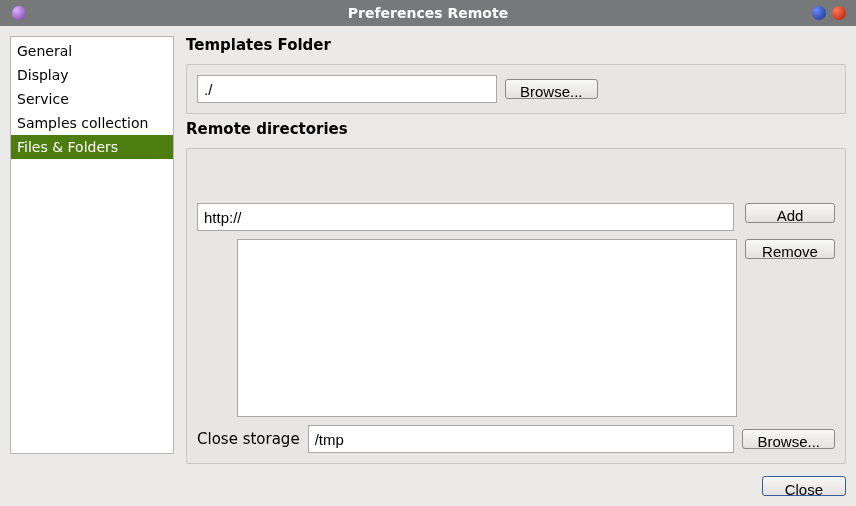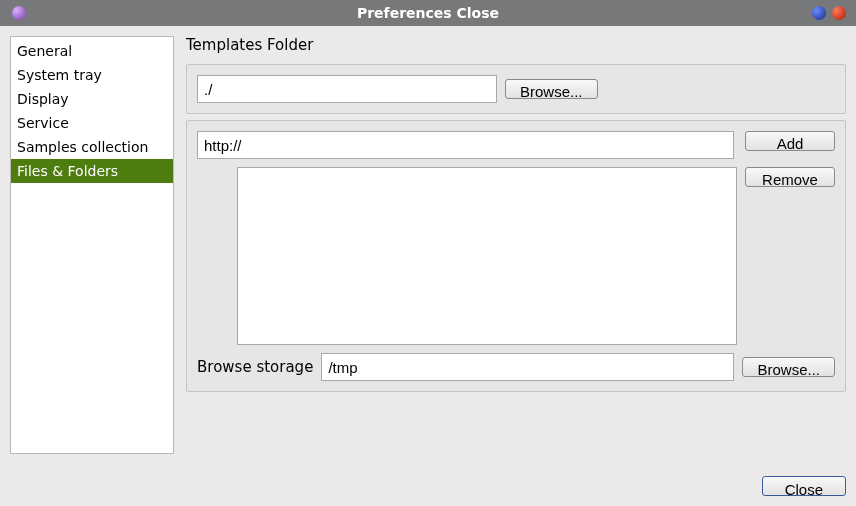--- a/index.html
+++ b/index.html
@@ -10,83 +10,83 @@
 .titlebar-right { margin-left: auto; display: flex; gap: 6px; margin-right: 10px; }
 .tb-btn { width: 14px; height: 14px; border-radius: 50%; }
 .tb-blue { background: radial-gradient(circle at 30% 30%, #6a8cff, #1a2a8a); }
 .tb-red { background: radial-gradient(circle at 30% 30%, #ff7a5a, #b01a00); }
 .window-body { background: #eceae8; height: 480px; padding: 10px 10px 10px 10px; display: flex; flex-direction: column; }
 .main-row { display: flex; gap: 12px; flex: 1; min-height: 0; }
 .sidebar { width: 164px; background: #fff; border: 1px solid #b8b8b8; padding: 2px 0; height: 418px; }
 .sidebar-item { padding: 4px 6px; font-size: 14px; cursor: default; white-space: nowrap; overflow: hidden; text-overflow: ellipsis; }
 .sidebar-item.selected { background: #4d7c0f; color: #fff; }
 .content { flex: 1; display: flex; flex-direction: column; gap: 6px; }
-.group-label { font-size: 15px; margin-bottom: 4px; }
+.group-label { font-size: 15px; margin-bottom: 4px; font-weight: bold; }
 .group-panel { border: 1px solid #c8c6c4; border-radius: 2px; background: #e8e6e4; padding: 10px; }
 .row { display: flex; align-items: center; gap: 8px; }
 input[type="text"] { font-size: 15px; padding: 3px 6px; border: 1px solid #a8a8a8; background: #fff; height: 28px; }
 .btn { font-size: 15px; padding: 3px 14px; border: 1px solid #8a8a8a; border-radius: 3px; background: linear-gradient(#f8f8f8, #e4e2e0); height: 20px; cursor: default; white-space: nowrap; }
 .templates-input { width: 300px; }
 .remote-panel { display: flex; flex-direction: column; gap: 8px; }
-.remote-top { display: flex; gap: 11px; }
+.remote-top { display: flex; gap: 11px; margin-top: 44px; }
 .remote-url { flex: 1; }
 .remote-side { width: 90px; }
 .remote-mid { display: flex; gap: 8px; padding-left: 40px; }
 .remote-list { flex: 1; height: 178px; border: 1px solid #a8a8a8; background: #fff; }
 .local-row { display: flex; align-items: center; gap: 8px; }
 .local-label { font-size: 15px; white-space: nowrap; }
 .local-input { flex: 1; }
 .footer { display: flex; justify-content: flex-end; padding-top: 10px; }
 .close-btn { border: 1.5px solid #3a5aa0; padding: 4px 22px; text-align: right; }
 </style>
 </head>
 <body>
 
 <div class="titlebar">
   <div class="titlebar-icon"></div>
-  <div class="titlebar-title">Preferences Close</div>
+  <div class="titlebar-title">Preferences Remote</div>
   <div class="titlebar-right">
     <div class="tb-btn tb-blue"></div>
     <div class="tb-btn tb-red"></div>
   </div>
 </div>
 
 <div class="window-body">
   <div class="main-row">
     <div class="sidebar">
       <div class="sidebar-item"><span>General</span></div>
-      <div class="sidebar-item"><span>System tray</span></div>
       <div class="sidebar-item"><span>Display</span></div>
       <div class="sidebar-item"><span>Service</span></div>
       <div class="sidebar-item"><span>Samples collection</span></div>
       <div class="sidebar-item selected"><span>Files &amp; Folders</span></div>
     </div>
 
     <div class="content">
       <div class="group-label">Templates Folder</div>
       <div class="group-panel">
         <div class="row">
           <input type="text" class="templates-input" value="./" style="">
           <button class="btn">Browse...</button>
         </div>
       </div>
 
+      <div class="group-label">Remote directories</div>
       <div class="group-panel remote-panel">
         <div class="remote-top">
           <input type="text" class="remote-url" value="http://" style="">
           <button class="btn remote-side">Add</button>
         </div>
         <div class="remote-mid">
           <div class="remote-list"></div>
           <div>
             <button class="btn remote-side">Remove</button>
           </div>
         </div>
         <div class="local-row">
-          <span class="local-label">Browse storage</span>
+          <span class="local-label">Close storage</span>
           <input type="text" class="local-input" value="/tmp" style="">
           <button class="btn">Browse...</button>
         </div>
       </div>
     </div>
   </div>
 
   <div class="footer">
     <button class="btn close-btn">Close</button>
   </div>

